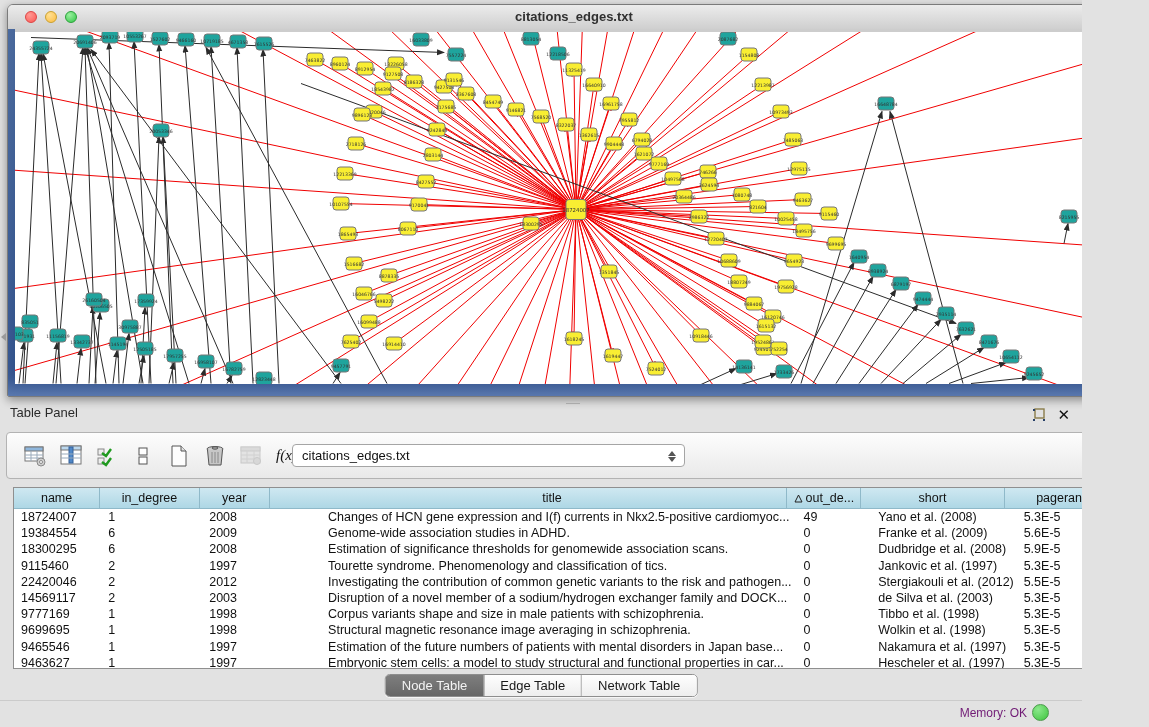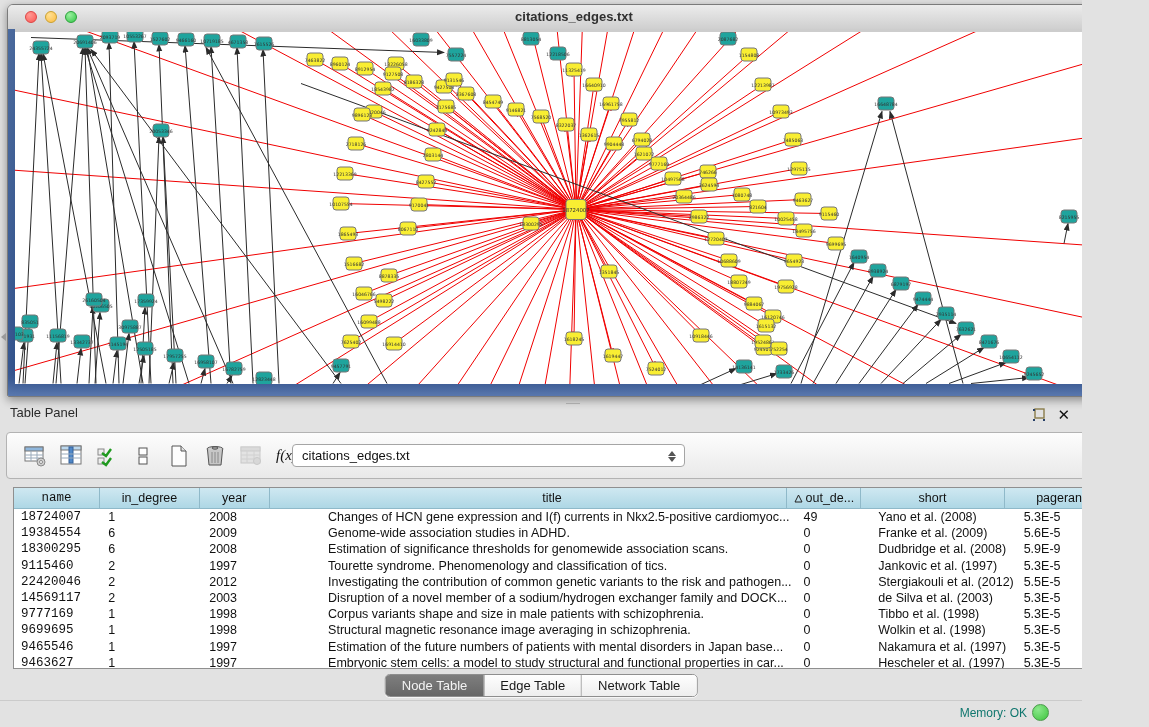--- a/index.html
+++ b/index.html
@@ -50,34 +50,34 @@
   
   .dtable{position:absolute;left:13px;top:487px;width:1122px;height:182px;background:#fff;border:1px solid #8f8f8f;
           box-sizing:border-box;overflow:hidden;}
   .thead{display:flex;height:20px;background:linear-gradient(#cfe8f1,#aed7e5);border-bottom:1px solid #8fb9c9;}
   .th{box-sizing:border-box;border-right:1px solid #8fb9c9;font-size:12.5px;color:#111;text-align:center;
       line-height:19px;overflow:hidden;white-space:nowrap;display:flex;align-items:center;justify-content:center;gap:3px;}
   .corner{width:14px;background:linear-gradient(#e9e9e9,#d5d5d5);border-right:none;}
   .tbody{position:relative;}
   .tr{display:flex;height:16.2px;line-height:16.2px;font-size:12.5px;color:#111;}
   .td{box-sizing:border-box;padding-left:7px;overflow:hidden;white-space:nowrap;}
-  .c0{width:90px;font-family:Liberation Mono, monospace;}.c1{width:104px;}.c2{width:73px;}.c3{width:491px;margin-left:48px;}.c4{width:77px;}.c5{width:150px;}.c6{width:121px;}
+  .c0{width:90px;}.c1{width:104px;}.c2{width:73px;}.c3{width:491px;margin-left:48px;}.c4{width:77px;}.c5{width:150px;}.c6{width:121px;}
   .vscroll{position:absolute;right:0;top:20px;bottom:0;width:14px;background:#f3f3f3;border-left:1px solid #c9c9c9;}
   .vthumb{position:absolute;left:1px;right:1px;top:2px;height:52px;border-radius:6px;
           background:linear-gradient(90deg,#cfcfcf,#a8a8a8);border:1px solid #979797;}
   
   .seg{position:absolute;left:50%;transform:translateX(-50%);top:674px;height:21px;display:flex;
        border:1px solid #8e8e8e;border-radius:5px;overflow:hidden;background:#fff;box-shadow:0 1px 0 rgba(255,255,255,.7);}
   .seg .tab{padding:0 16px;font-size:13px;line-height:21px;background:linear-gradient(#fefefe,#eee);color:#1a1a1a;
             border-left:1px solid #a8a8a8;cursor:pointer;white-space:nowrap;}
   .seg .tab:first-child{border-left:none;}
   .seg .tab.sel{background:linear-gradient(#7e7e7e,#676767);color:#f3f3f3;}
   
   .status-line{position:absolute;left:0;right:0;top:700px;border-top:1px solid #cbcbcb;}
-  .mem-label{position:absolute;right:55px;top:706px;font-size:12px;color:#0f766e;}
+  .mem-label{position:absolute;right:55px;top:706px;font-size:12px;color:#701a75;}
   .mem-dot{position:absolute;right:33px;top:704px;width:15px;height:15px;border-radius:50%;
            background:radial-gradient(circle at 35% 30%,#8ce98c,#3ec43e);border:1px solid #4a9a4a;}
 </style>
 </head>
 <body>
 
 <div id="screen">
 
   <div class="net-window">
     <div class="titlebar">
@@ -650,21 +650,21 @@
           <div class="td c5">Franke et al. (2009)</div>
           <div class="td c6">5.6E-5</div>
         </div>
         <div class="tr">
           <div class="td c0">18300295</div>
           <div class="td c1">6</div>
           <div class="td c2">2008</div>
           <div class="td c3">Estimation of significance thresholds for genomewide association scans.</div>
           <div class="td c4">0</div>
           <div class="td c5">Dudbridge et al. (2008)</div>
-          <div class="td c6">5.9E-9</div>
+          <div class="td c6">5.9E-5</div>
         </div>
         <div class="tr">
           <div class="td c0">9115460</div>
           <div class="td c1">2</div>
           <div class="td c2">1997</div>
           <div class="td c3">Tourette syndrome. Phenomenology and classification of tics.</div>
           <div class="td c4">0</div>
           <div class="td c5">Jankovic et al. (1997)</div>
           <div class="td c6">5.3E-5</div>
         </div>

